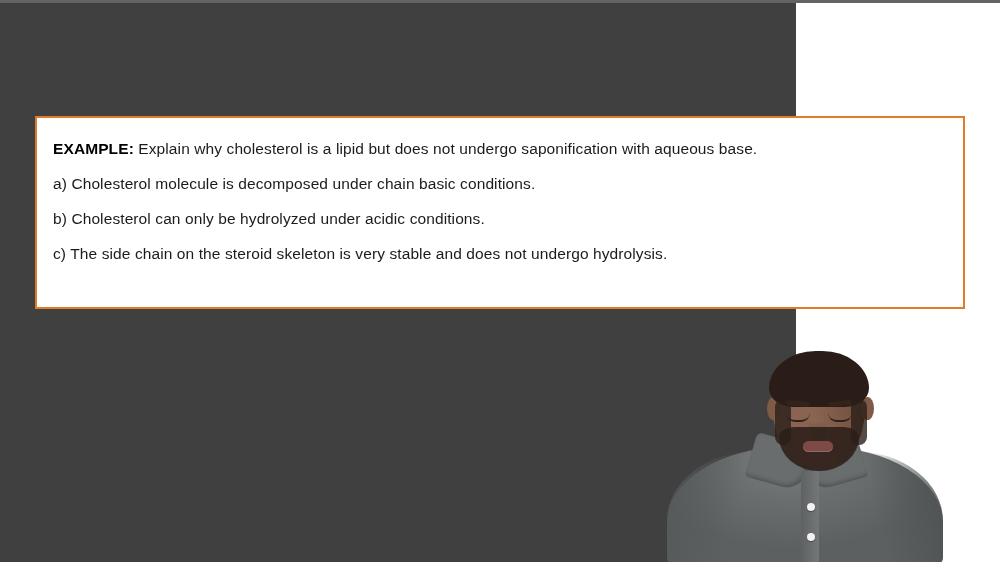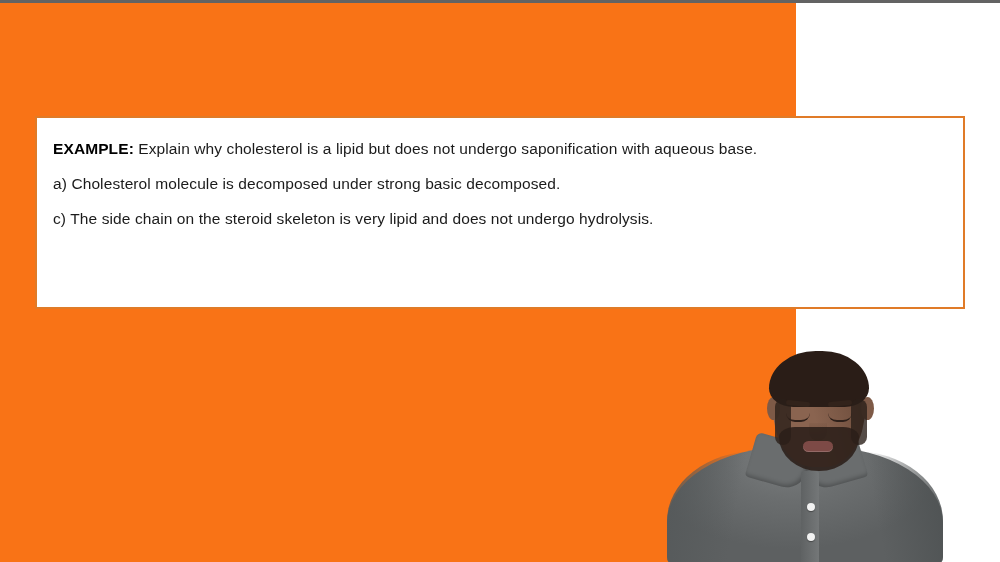--- a/index.html
+++ b/index.html
@@ -26,21 +26,21 @@
     background: #636363;
   }
 
   
   .slide {
     position: absolute;
     top: 3px;
     left: 0;
     width: 796px;
     height: 559px;
-    background: #f97316;
+    background: #404040;
   }
 
   
   .example-box {
     position: absolute;
     left: 35px;
     top: 113px;
     width: 930px;
     height: 193px;
     border: 2px solid #E07B28;
@@ -289,22 +289,23 @@
 
 <div class="slide">
 
   <div class="example-box">
 
     <div class="line">
       <span class="lead">EXAMPLE:</span>
       <span>Explain why cholesterol is a lipid but does not undergo saponification with aqueous base.</span>
     </div>
 
-    <div class="line">a) Cholesterol molecule is decomposed under strong basic decomposed.</div>
-    <div class="line">c) The side chain on the steroid skeleton is very lipid and does not undergo hydrolysis.</div>
+    <div class="line">a) Cholesterol molecule is decomposed under chain basic conditions.</div>
+    <div class="line">b) Cholesterol can only be hydrolyzed under acidic conditions.</div>
+    <div class="line">c) The side chain on the steroid skeleton is very stable and does not undergo hydrolysis.</div>
 
   </div>
 
   <div class="presenter">
     <div class="torso"></div>
     <div class="torso-shade-l"></div>
     <div class="torso-shade-r"></div>
     <div class="neck"></div>
     <div class="neck-shadow"></div>
     <div class="collar-l"></div>

